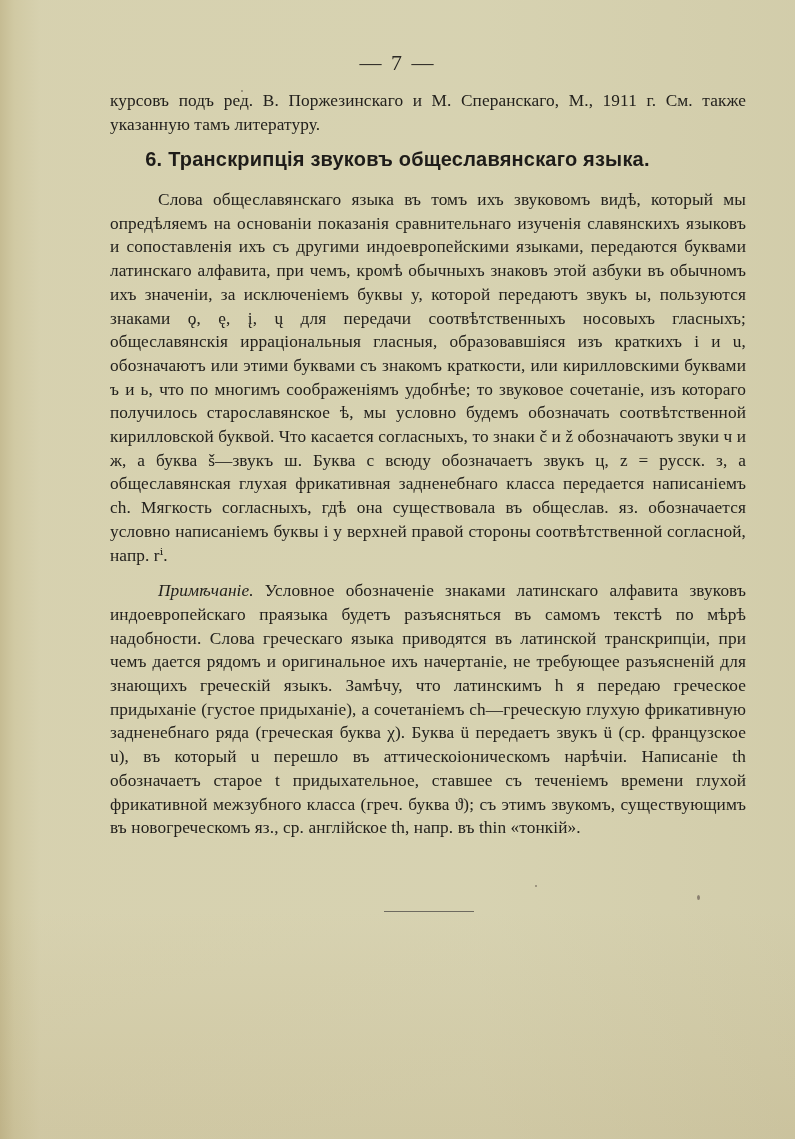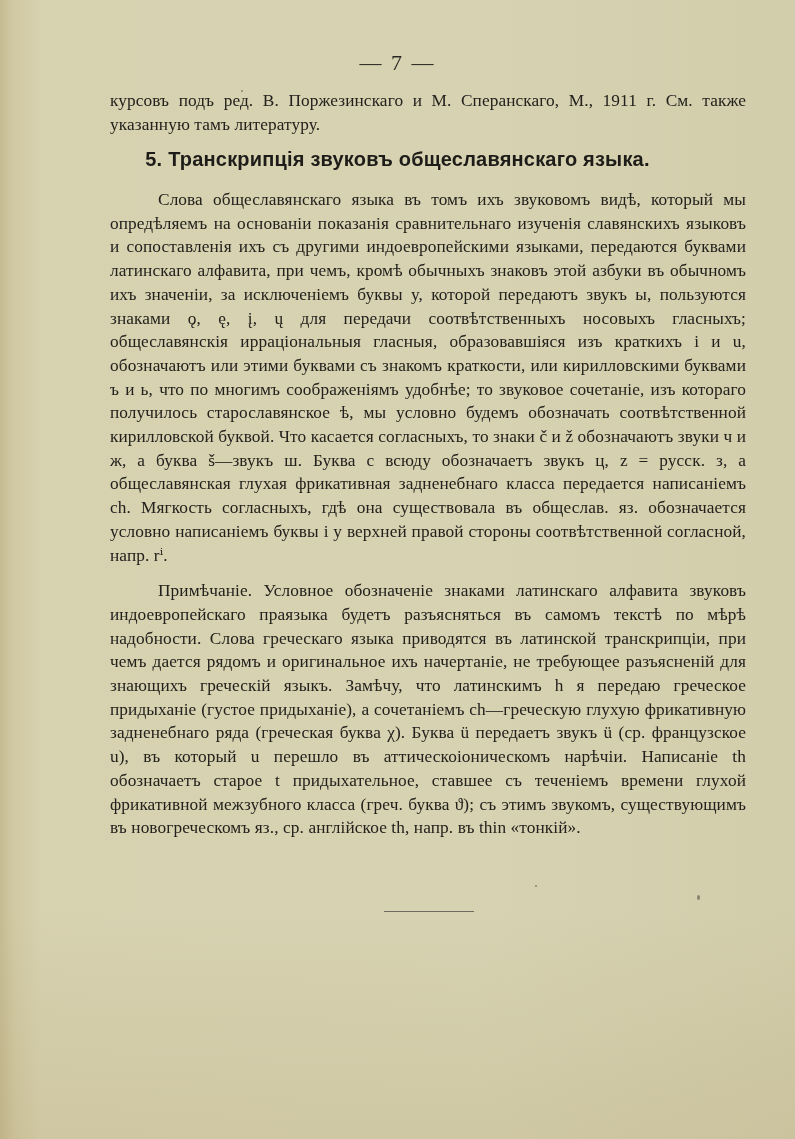--- a/index.html
+++ b/index.html
@@ -25,38 +25,38 @@
       letter-spacing: 0.1px; color: #23211d;
     }
     .top-block { top: 77px; }
     .heading {
       position: absolute; top: 148px; left: 0; width: 795px; text-align: center;
       font-family: "Liberation Sans", "DejaVu Sans", sans-serif;
       font-size: 20px; font-weight: bold; color: #1e1c19; letter-spacing: 0.2px;
     }
     .body-block { top: 176px; }
     .para { margin: 12px; text-indent: 48px; }
-    .note-label { }
+    .note-label { font-style: italic; }
     .divider {
       position: absolute; left: 384px; top: 911px; width: 90px; height: 1px;
       background: #6e6a60;
     }
     .speck { position: absolute; background: #8a8070; border-radius: 50%; }
   </style>
 </head>
 <body>
 
 <div class="page">
   <div class="page-number">— 7 —</div>
 
   <div class="text-block top-block">
     <p class="para" style="text-indent:0">курсовъ подъ ред. В. Поржезинскаго и М. Сперанскаго, М., 1911 г. См. также указанную тамъ литературу.</p>
   </div>
 
-  <div class="heading">5. Транскрипція звуковъ общеславянскаго языка.</div>
+  <div class="heading">6. Транскрипція звуковъ общеславянскаго языка.</div>
 
   <div class="text-block body-block">
     <p class="para">Слова общеславянскаго языка въ томъ ихъ звуковомъ видѣ, который мы опредѣляемъ на основаніи показанія сравнительнаго изученія славянскихъ языковъ и сопоставленія ихъ съ другими индоевропейскими языками, передаются буквами латинскаго алфавита, при чемъ, кромѣ обычныхъ знаковъ этой азбуки въ обычномъ ихъ значеніи, за исключеніемъ буквы y, которой передаютъ звукъ ы, пользуются знаками ǫ, ę, į, ų для передачи соотвѣтственныхъ носовыхъ гласныхъ; общеславянскія ирраціональныя гласныя, образовавшіяся изъ краткихъ i и u, обозначаютъ или этими буквами съ знакомъ краткости, или кирилловскими буквами ъ и ь, что по многимъ соображеніямъ удобнѣе; то звуковое сочетаніе, изъ котораго получилось старославянское ѣ, мы условно будемъ обозначать соотвѣтственной кирилловской буквой. Что касается согласныхъ, то знаки č и ž обозначаютъ звуки ч и ж, а буква š—звукъ ш. Буква c всюду обозначаетъ звукъ ц, z = русск. з, а общеславянская глухая фрикативная задненебнаго класса передается написаніемъ ch. Мягкость согласныхъ, гдѣ она существовала въ общеслав. яз. обозначается условно написаніемъ буквы i у верхней правой стороны соотвѣтственной согласной, напр. rⁱ.</p>
     <p class="para"><span class="note-label">Примѣчаніе.</span><span> Условное обозначеніе знаками латинскаго алфавита звуковъ индоевропейскаго праязыка будетъ разъясняться въ самомъ текстѣ по мѣрѣ надобности. Слова греческаго языка приводятся въ латинской транскрипціи, при чемъ дается рядомъ и оригинальное ихъ начертаніе, не требующее разъясненій для знающихъ греческій языкъ. Замѣчу, что латинскимъ h я передаю греческое придыханіе (густое придыханіе), а сочетаніемъ ch—греческую глухую фрикативную задненебнаго ряда (греческая буква χ). Буква ü передаетъ звукъ ü (ср. французское u), въ который u перешло въ аттическоіоническомъ нарѣчіи. Написаніе th обозначаетъ старое t придыхательное, ставшее съ теченіемъ времени глухой фрикативной межзубного класса (греч. буква ϑ); съ этимъ звукомъ, существующимъ въ новогреческомъ яз., ср. англійское th, напр. въ thin «тонкій».</span></p>
   </div>
 
   <div class="divider"></div>
 
   <div class="speck" style="left:697px;top:895px;width:3px;height:5px;"></div>
   <div class="speck" style="left:535px;top:885px;width:2px;height:2px;"></div>

